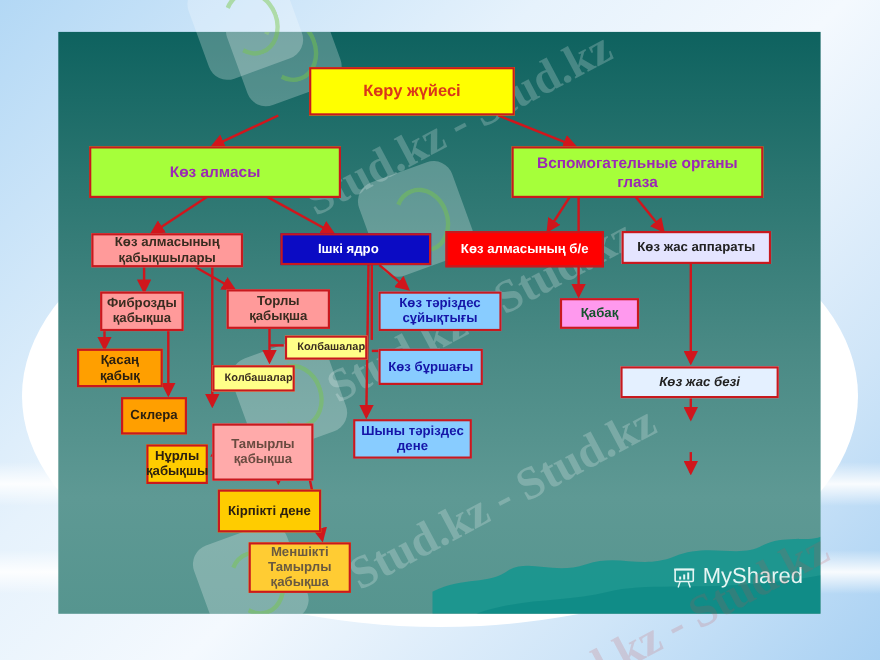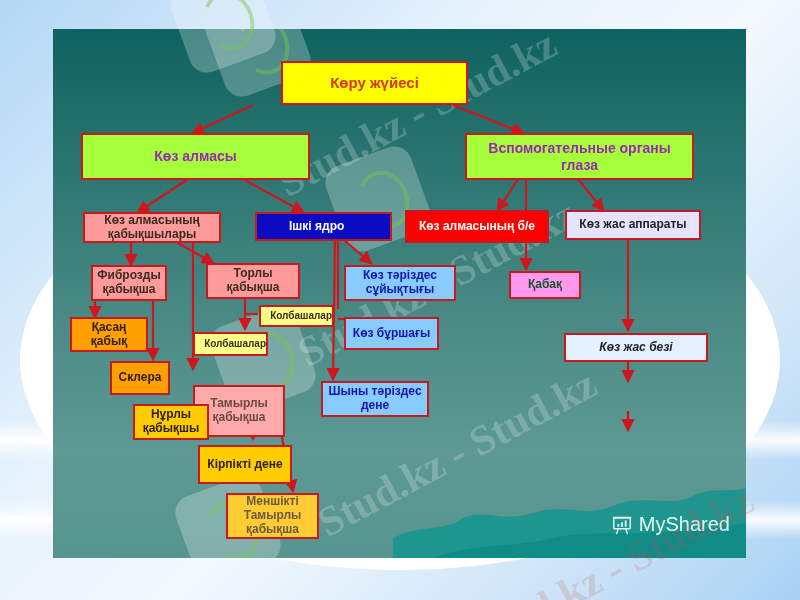--- a/index.html
+++ b/index.html
@@ -162,21 +162,21 @@
   </div>
   <div class="box b-yellow" style="left:206px;top:276px;width:75px;height:22px;">
     <span>Колбашалар</span>
   </div>
   <div class="box b-yellow" style="left:140px;top:303px;width:75px;height:24px;">
     <span>Колбашалар</span>
   </div>
   <div class="box b-lightpink" style="left:140px;top:336px;width:92px;height:52px;margin-top:20px;">
     <span>Тамырлы қабықша</span>
   </div>
-  <div class="box b-gold" style="left:80px;top:375px;width:76px;height:36px;">
+  <div class="box b-gold" style="left:80px;top:375px;width:56px;height:36px;">
     <span>Нұрлы қабықшы</span>
   </div>
   <div class="box b-gold" style="left:145px;top:416px;width:94px;height:39px;">
     <span>Кірпікті дене</span>
   </div>
   <div class="box b-gold2" style="left:173px;top:464px;width:93px;height:46px;text-align:center;">
     <span>Меншікті Тамырлы қабықша</span>
   </div>
   <div class="box b-sky" style="left:291px;top:236px;width:112px;height:36px;">
     <span>Көз тәріздес сұйықтығы</span>

